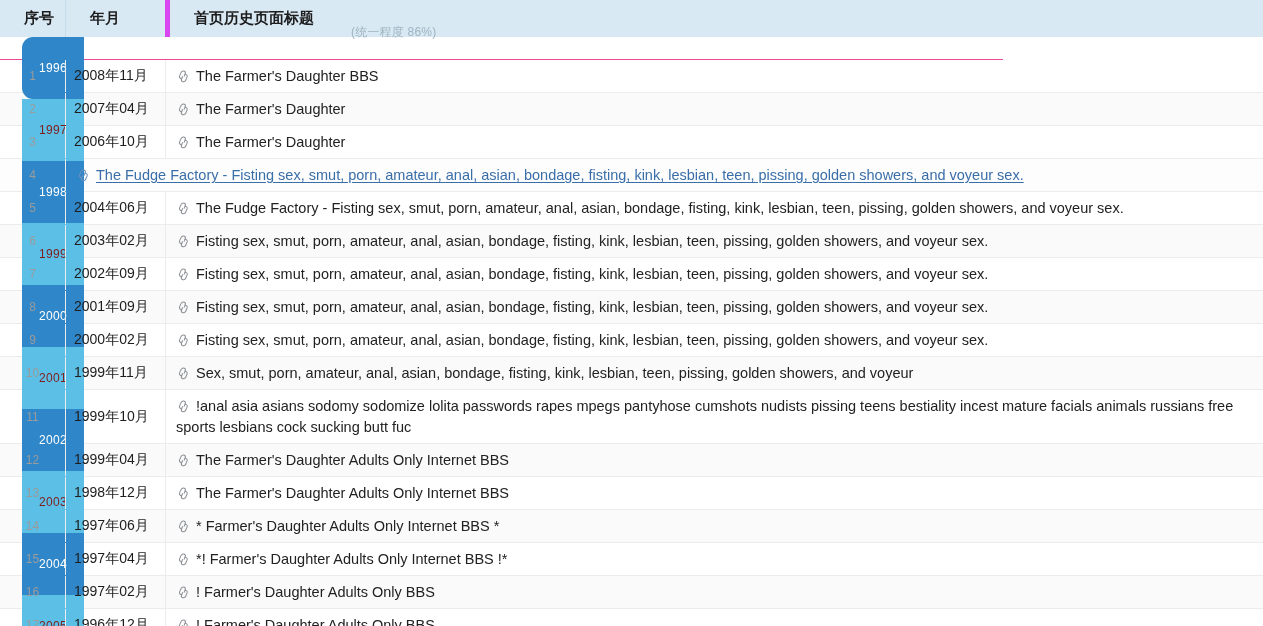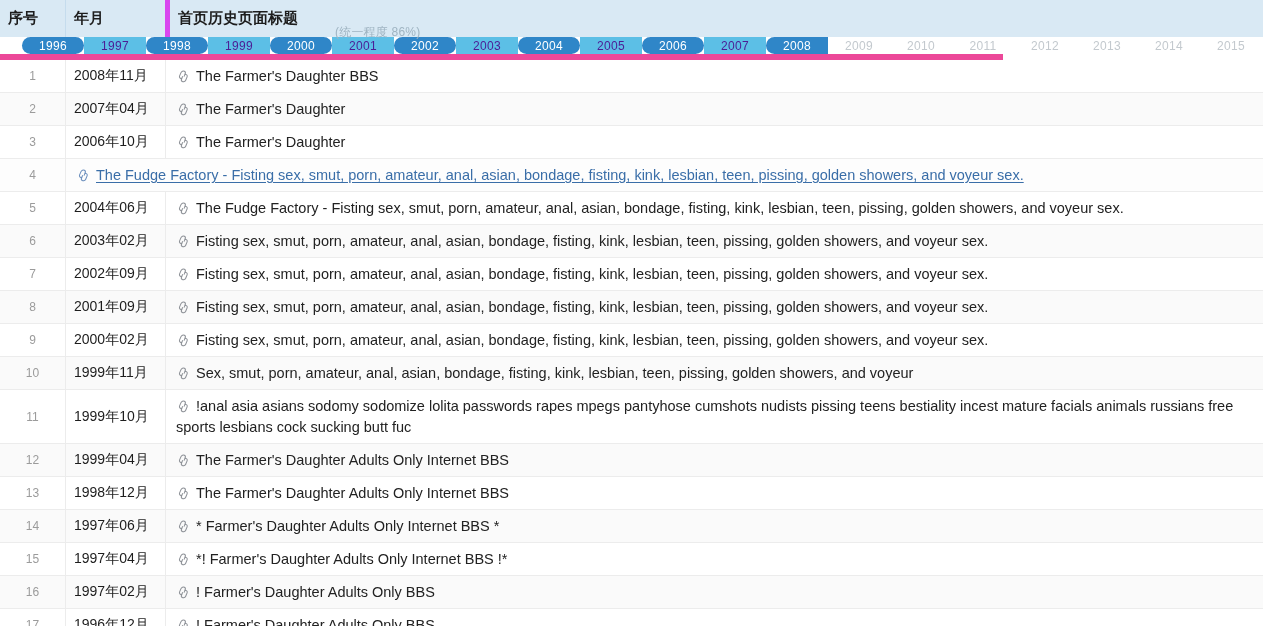--- a/index.html
+++ b/index.html
@@ -26,55 +26,56 @@
     width: 1263px;
     position: relative;
   }
   .thead .th {
     font-size: 15px;
     font-weight: bold;
     color: #1d1d1d;
     height: 37px;
     display: flex;
     align-items: center;
-    padding-left: 8px;
+    padding-left: 24px;
   }
   .th-seq   { width: 65px; }
   .th-ym    { width: 100px; border-left: 1px solid #c5dced; }
   .th-title { flex: 1 1 auto; border-left: 5px solid #d946ef; gap: 28px; }
   .th-sub {
     font-size: 12px;
     font-weight: normal;
     color: #9fb4c2;
     margin-left: 9px;
     letter-spacing: .2px;
     margin-top: 28px;
   }
 
   
   .yearbar {
     height: 23px;
     width: 1003px;
     display: flex;
     align-items: stretch;
     background: #ffffff;
-    border-bottom: 6px solid #ec4899;
+    border-bottom: 1px solid #ec4899;
     padding-left: 22px;
+    flex-direction: column;
   }
   .ycell {
     width: 62px;
     flex: 0 0 62px;
     font-size: 12px;
     display: flex;
     align-items: center;
     justify-content: center;
     letter-spacing: .3px;
   }
-  .ycell.on-a  { background: #2f86c8; color: #ffffff; border-radius: 11px; }
-  .ycell.on-b  { background: #5cbfe6; color: #4c1d95; }
+  .ycell.on-a  { background: #2f86c8; color: #ffffff; }
+  .ycell.on-b  { background: #5cbfe6; color: #7f1d1d; }
   .ycell.off   { background: #ffffff; color: #c3c9ce; }
   .yearbar .ycell:first-child { border-top-left-radius: 11px; border-bottom-left-radius: 11px; }
   .ycell.last-on { border-top-right-radius: 0; border-bottom-right-radius: 0; }
 
   
   .tbody { width: 1263px; }
   .trow {
     display: flex;
     align-items: stretch;
     border-bottom: 1px solid #ececec;

